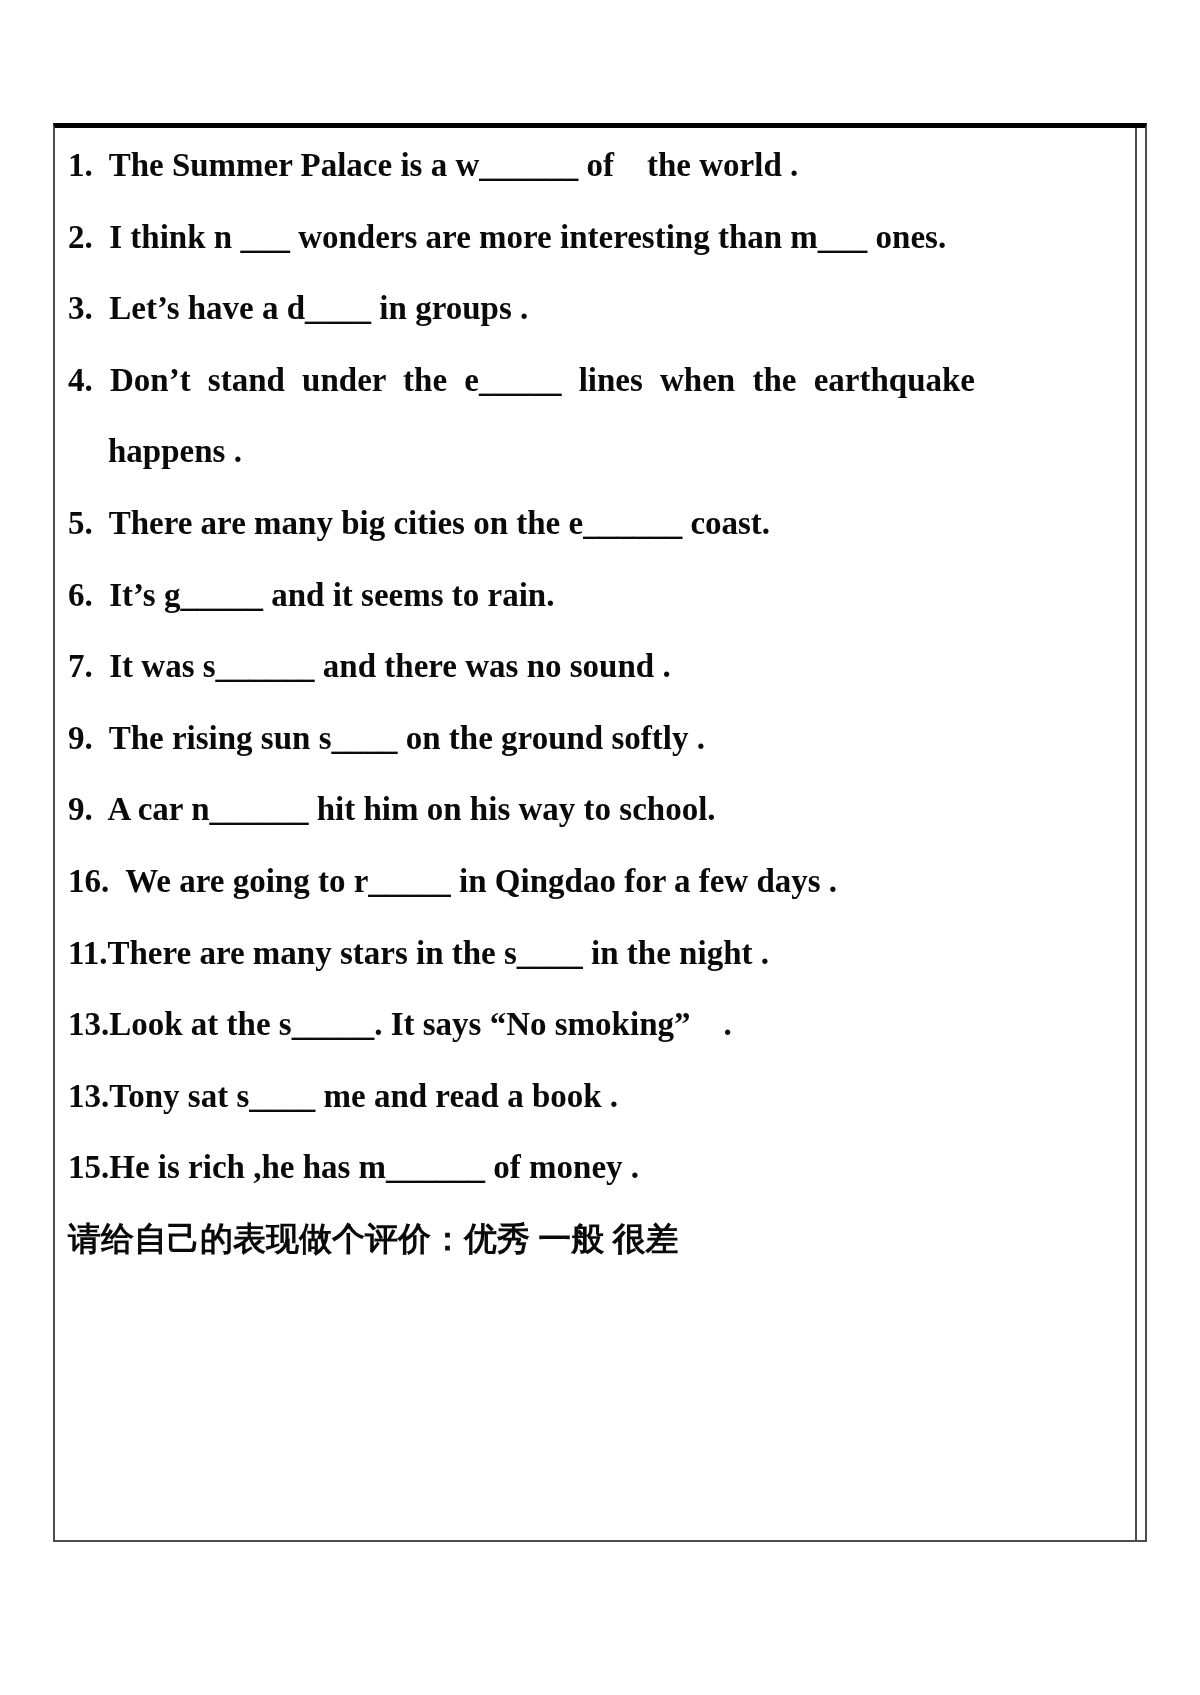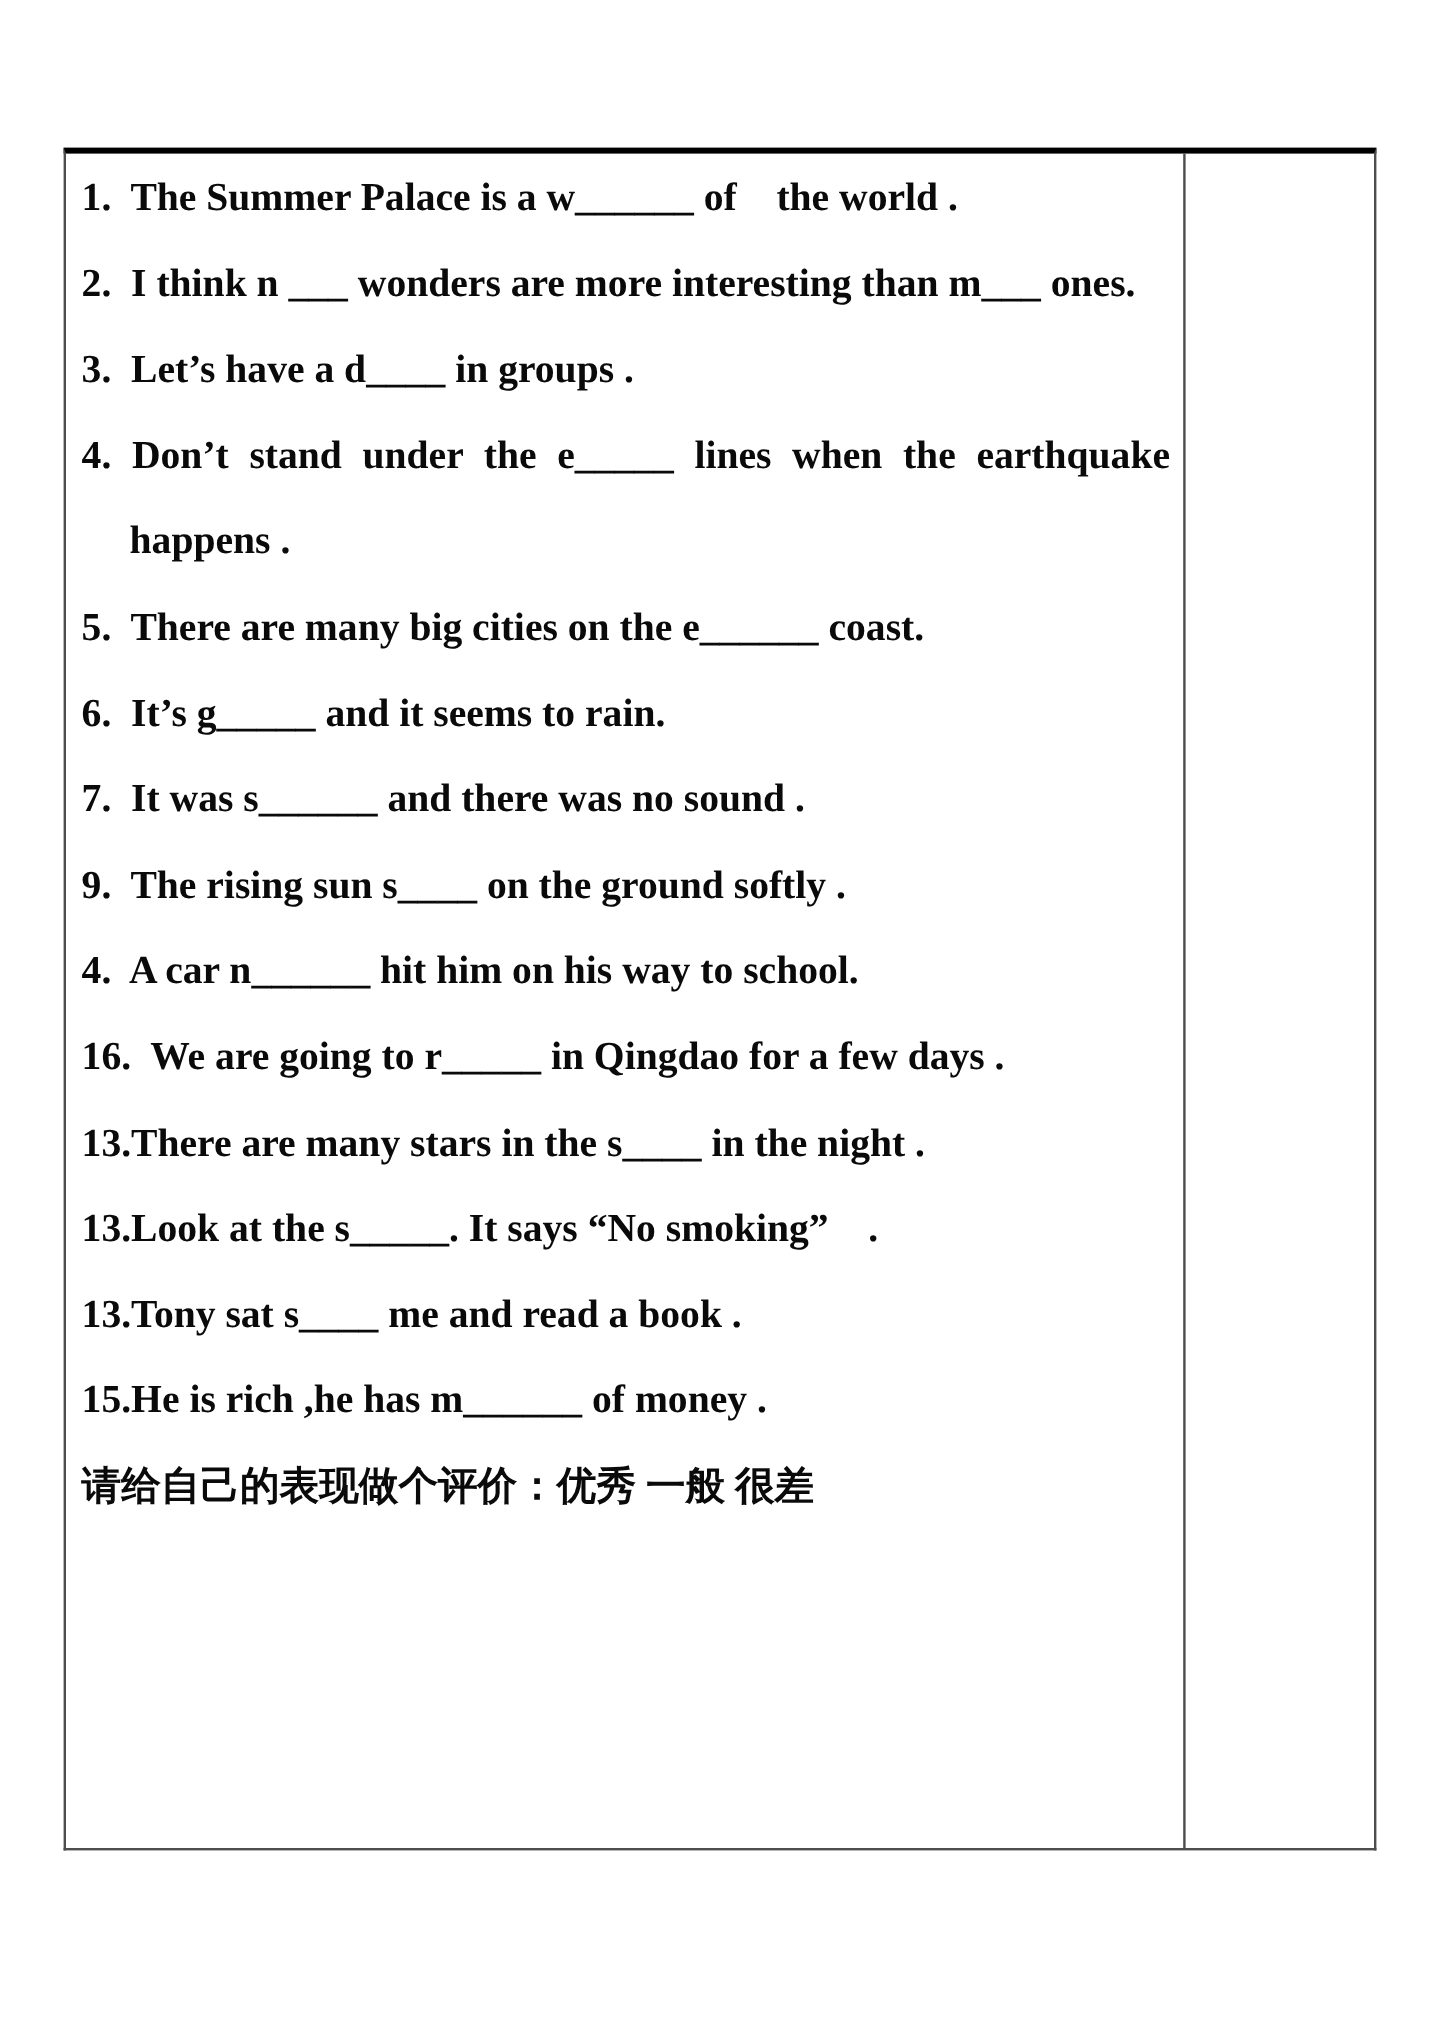--- a/index.html
+++ b/index.html
@@ -20,21 +20,21 @@
     top: 123px;
     width: 1094px;
     height: 1419px;
     box-sizing: border-box;
     border: 2px solid #4d4d4d;
     border-top: 5px solid #000000;
     display: flex;
     background: #ffffff;
   }
   .cell-main {
-    width: 933px;
+    width: 1082px;
     box-sizing: border-box;
     border-right: 2px solid #4d4d4d;
     padding: 2px 0 16px 13px;
     overflow: hidden;
   }
   .cell-side {
     flex: 1 1 auto;
   }
   .line {
     font-size: 33px;
@@ -64,22 +64,22 @@
   <div class="cell-main">
     <div class="line">1.  The Summer Palace is a w______ of    the world .</div>
     <div class="line">2.  I think n ___ wonders are more interesting than m___ ones.</div>
     <div class="line">3.  Let’s have a d____ in groups .</div>
     <div class="line justify">4.  Don’t stand under the e_____ lines when the earthquake</div>
     <div class="line indent">happens .</div>
     <div class="line">5.  There are many big cities on the e______ coast.</div>
     <div class="line">6.  It’s g_____ and it seems to rain.</div>
     <div class="line">7.  It was s______ and there was no sound .</div>
     <div class="line">9.  The rising sun s____ on the ground softly .</div>
-    <div class="line">4.  A car n______ hit him on his way to school.</div>
+    <div class="line">9.  A car n______ hit him on his way to school.</div>
     <div class="line">16.  We are going to r_____ in Qingdao for a few days .</div>
-    <div class="line">13.There are many stars in the s____ in the night .</div>
+    <div class="line">11.There are many stars in the s____ in the night .</div>
     <div class="line">13.Look at the s_____. It says “No smoking”    .</div>
     <div class="line">13.Tony sat s____ me and read a book .</div>
     <div class="line">15.He is rich ,he has m______ of money .</div>
     <div class="line chinese">请给自己的表现做个评价：优秀 一般 很差</div>
   </div>
   <div class="cell-side"></div>
 </div>
 
 </body></html>

